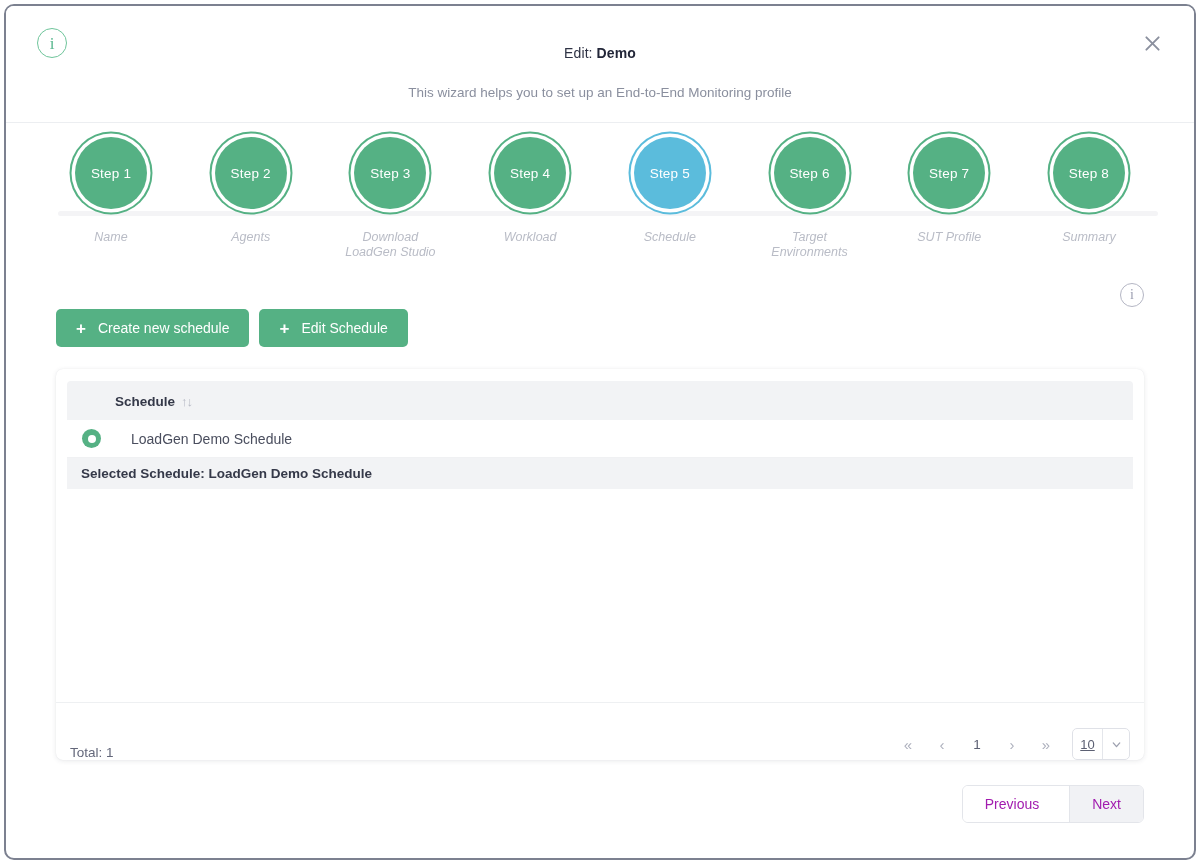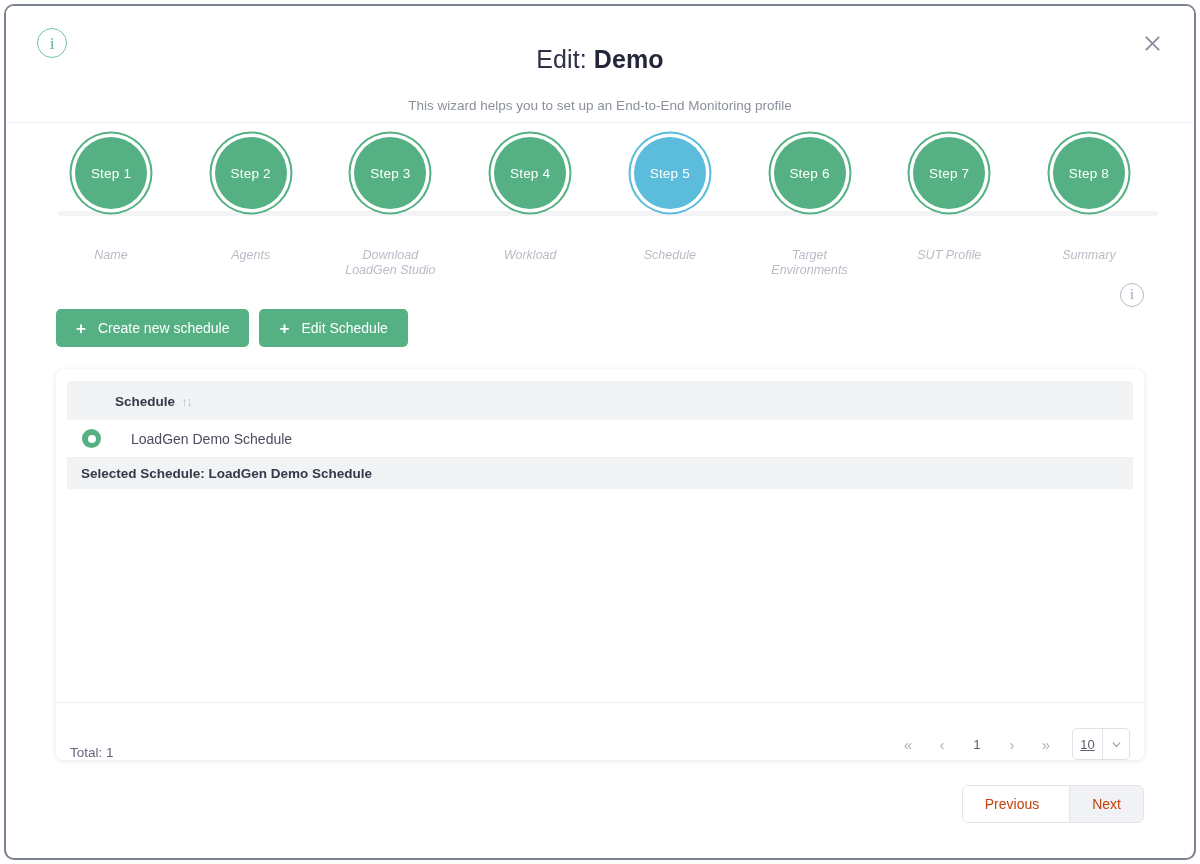--- a/index.html
+++ b/index.html
@@ -37,21 +37,21 @@
   #close-icon {
     position: absolute; right: 28px; top: 23px;
     width: 28px; height: 28px;
     color: #8b909e;
     display: flex; align-items: center; justify-content: center;
     cursor: pointer;
   }
   #close-icon svg { width: 21px; height: 21px; }
   #title-wrap { padding-top: 39px; text-align: center; }
   #page-title {
-    font-size: 25px; color: #2e3244; font-weight: 400;
+    font-size: 14px; color: #2e3244; font-weight: 400;
     letter-spacing: .1px;
   }
   #page-title b { font-weight: 700; color: #232739; }
   #page-subtitle {
     margin-top: 24px; font-size: 13.5px; color: #8a8f9e; font-weight: 400;
   }
 
   
   #stepper {
     position: relative;
@@ -61,21 +61,21 @@
   #stepper-line {
     position: absolute; left: 52px; right: 36px; top: 88px;
     height: 5px; background: #f4f4f6; border-radius: 3px;
   }
   #steps {
     position: relative;
     display: flex; justify-content: space-between;
     padding: 0 56px;
     z-index: 2;
   }
-  .step { width: 98px; display: flex; flex-direction: column; align-items: center; cursor: pointer; gap: 18px; }
+  .step { width: 98px; display: flex; flex-direction: column; align-items: center; cursor: pointer; }
   .step-circle {
     width: 72px; height: 72px; border-radius: 50%;
     display: flex; align-items: center; justify-content: center;
     font-size: 13.5px; color: #fff; letter-spacing: .2px;
     background: #55b184;
     box-shadow: 0 0 0 3.5px #ffffff, 0 0 0 5.5px #55b184;
   }
   .step.active .step-circle {
     background: #5bbcdc;
     box-shadow: 0 0 0 3.5px #ffffff, 0 0 0 5.5px #5bbcdc;
@@ -186,21 +186,21 @@
 
   
   #footer-nav {
     display: flex; justify-content: flex-end;
     padding: 25px 50px 0 0;
   }
   #nav-group { display: flex; border: 1px solid #e3e5ea; border-radius: 6px; overflow: hidden; }
   .nav-btn {
     height: 36px; padding: 0 22px;
     font-family: "Liberation Sans", sans-serif; font-size: 14px;
-    color: #c2410c; border: none; background: #fff; cursor: pointer;
+    color: #a21caf; border: none; background: #fff; cursor: pointer;
   }
   .nav-btn.shaded { background: #f1f2f5; border-left: 1px solid #e3e5ea; margin-left: 8px; }
 </style>
 </head>
 <body>
 
 <div id="frame">
 
   <div id="header">
     <div id="info-icon-top">i</div>

